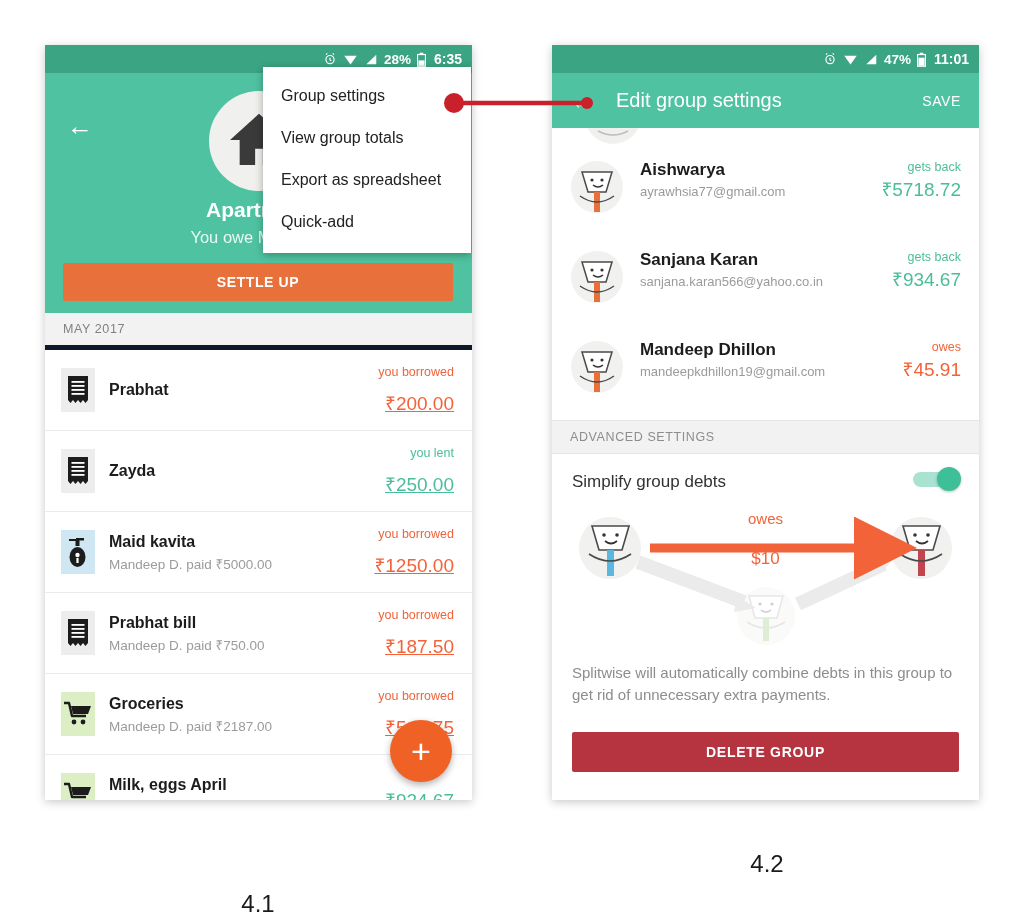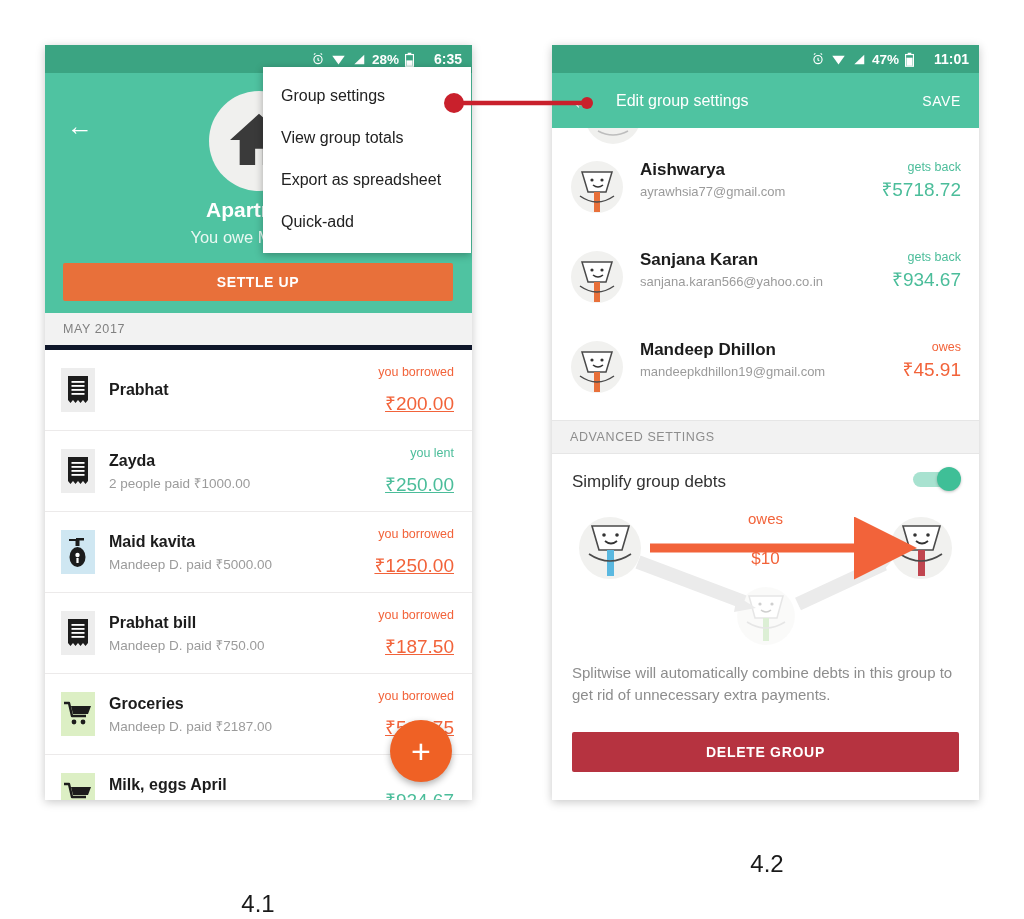--- a/index.html
+++ b/index.html
@@ -20,21 +20,21 @@
   #phone-right { left: 552px; top: 45px; width: 427px; height: 755px; }
 
   
   .statusbar {
     height: 28px; background: #3ba482; color: #fff;
     display: flex; align-items: center; justify-content: flex-end;
     padding: 0 10px; gap: 6px;
     font-size: 13.5px; font-weight: bold;
   }
   .sb-ico { display: inline-flex; align-items: center; }
-  .sb-time { font-size: 14px; margin-left: 14px; }
+  .sb-time { font-size: 14px; margin-left: 2px; }
   .sb-batt { font-size: 13.5px; }
 
   
   .hero { position: relative; background: #4fc3a1; height: 240px; }
   .hero-back {
     position: absolute; left: 18px; top: 36px; width: 34px; height: 34px;
     color: #fff; font-size: 26px; line-height: 34px; text-align: center;
     cursor: pointer;
   }
   .hero-avatar {
@@ -103,21 +103,21 @@
     box-shadow: 0 3px 7px rgba(0,0,0,.3); z-index: 20;
     display: flex; align-items: center; justify-content: center;
   }
 
   
   .appbar {
     height: 55px; background: #4fc3a1; color: #fff;
     display: flex; align-items: center; padding: 0 18px; gap: 20px;
   }
   .appbar-back { font-size: 25px; cursor: pointer; width: 26px; }
-  .appbar-title { font-size: 16px; flex: 1 1 auto; }
+  .appbar-title { font-size: 20px; flex: 1 1 auto; }
   .appbar-save { font-size: 14px; font-weight: normal; letter-spacing: .6px; cursor: pointer; }
 
   .cut-avatar {
     height: 22px; background: #fff; position: relative; overflow: hidden;
   }
 
   .member-row {
     display: flex; align-items: flex-start; gap: 16px;
     padding: 10px 18px; height: 90px; cursor: pointer;
   }
@@ -256,21 +256,20 @@
             <svg width="24" height="30" viewBox="0 0 24 30">
               <path d="M2 1 h20 v24 l-2.5 3 -2.5 -3 -2.5 3 -2.5 -3 -2.5 3 -2.5 -3 -2.5 3 -2.5 -3 Z" fill="#1c1c1c"></path>
               <rect x="5.5" y="6" width="13" height="1.8" fill="#fff"></rect>
               <rect x="5.5" y="10" width="13" height="1.8" fill="#fff"></rect>
               <rect x="5.5" y="14" width="13" height="1.8" fill="#fff"></rect>
               <rect x="5.5" y="18" width="13" height="1.8" fill="#fff"></rect>
             </svg>
           </div>
           <div class="exp-mid">
             <div class="exp-name">Zayda</div>
-            <div class="exp-payer">2 people paid ₹1000.00</div>
           </div>
           <div class="exp-right">
             <div class="exp-label c-lent">you lent</div>
             <div class="exp-amt c-lent">₹250.00</div>
           </div>
         </div>
         <div class="exp-row">
           <div class="exp-ico" style="background:#cfe7f2">
             <svg width="26" height="32" viewBox="0 0 26 32">
               <path d="M4 3 h7 v2 h-7z" fill="#1c1c1c"></path>

